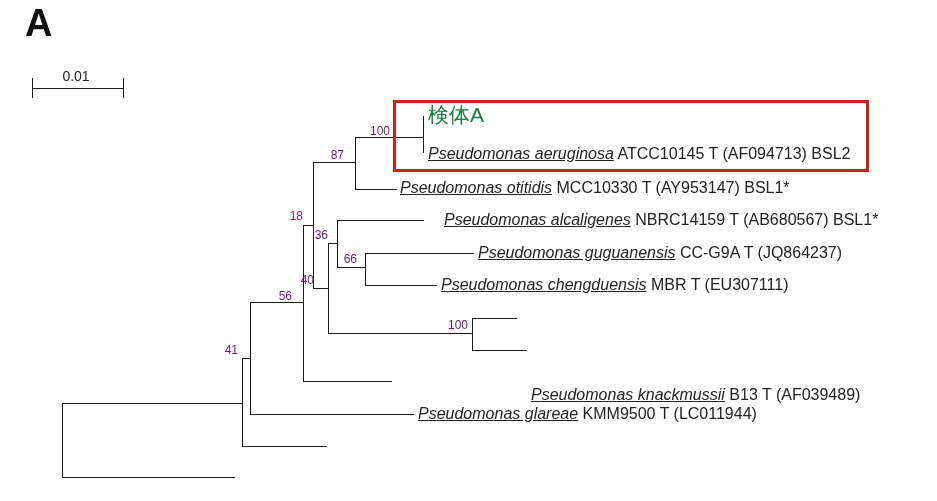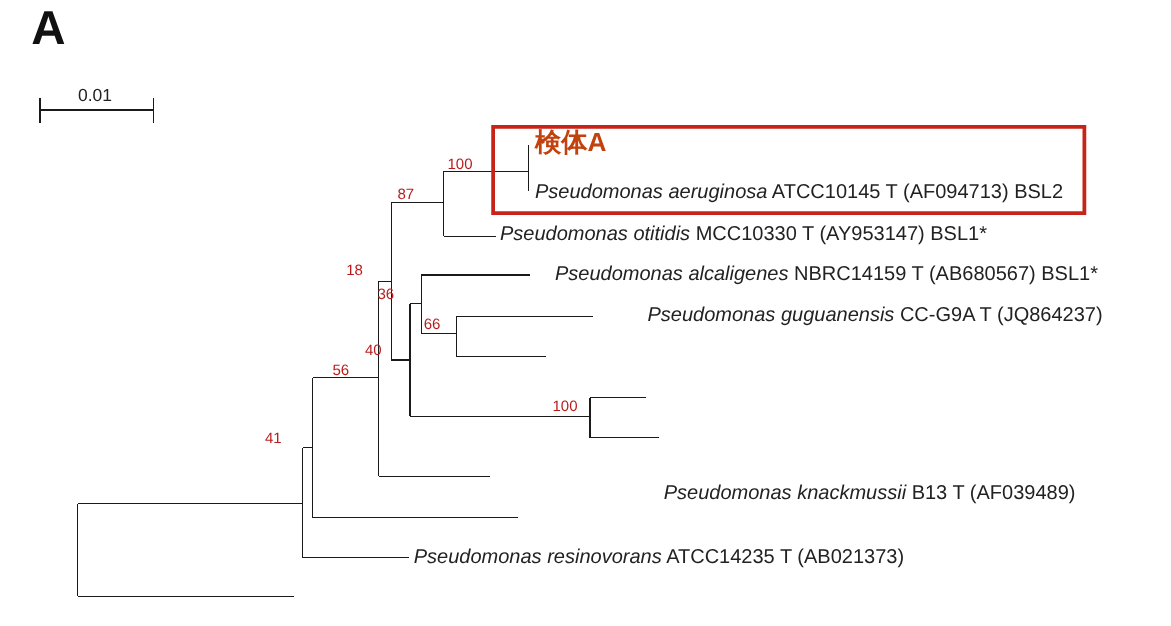--- a/index.html
+++ b/index.html
@@ -19,31 +19,31 @@
   #scalebar-label{
     position:absolute;left:40px;top:68px;width:72px;
     text-align:center;font-size:14px;color:#222;
   }
   svg.lines{position:absolute;left:0;top:0;}
   .taxon{
     position:absolute;
     font-size:16px;line-height:20px;
     white-space:nowrap;color:#222;
   }
-  .taxon .sp{font-style:italic;}
+  .taxon .sp{font-style:italic;text-decoration:underline;}
   .taxon .rest{font-style:normal;}
   .sample-label{
     position:absolute;
-    font-size:21px;line-height:24px;font-weight:bold;color:#c2410c;
+    font-size:21px;line-height:24px;font-weight:normal;color:#15803d;
     white-space:nowrap;
   }
   .bs{
     position:absolute;
-    font-size:12px;line-height:13px;color:#b91c1c;
-    white-space:nowrap;
+    font-size:12px;line-height:13px;color:#701a75;
+    text-align:right;white-space:nowrap;
   }
   #highlight-box{
     position:absolute;
     left:393px;top:100px;width:470px;height:66px;
     border:3px solid #c82319;
     background:transparent;
   }
 </style>
 </head>
 <body>
@@ -112,28 +112,31 @@
 
   <div class="taxon" style="left:428px;top:144px;">
     <span class="sp">Pseudomonas aeruginosa</span><span class="rest"> ATCC10145 T (AF094713) BSL2</span>
   </div>
   <div class="taxon" style="left:400px;top:178px;">
     <span class="sp">Pseudomonas otitidis</span><span class="rest"> MCC10330 T (AY953147) BSL1*</span>
   </div>
   <div class="taxon" style="left:428px;top:210px;margin-left:16px;">
     <span class="sp">Pseudomonas alcaligenes</span><span class="rest"> NBRC14159 T (AB680567) BSL1*</span>
   </div>
-  <div class="taxon" style="left:478px;top:243px;margin-left:40px;">
+  <div class="taxon" style="left:478px;top:243px;">
     <span class="sp">Pseudomonas guguanensis</span><span class="rest"> CC-G9A T (JQ864237)</span>
+  </div>
+  <div class="taxon" style="left:441px;top:275px;">
+    <span class="sp">Pseudomonas chengduensis</span><span class="rest"> MBR T (EU307111)</span>
   </div>
   <div class="taxon" style="left:531px;top:340px;margin-top:45px;">
     <span class="sp">Pseudomonas knackmussii</span><span class="rest"> B13 T (AF039489)</span>
   </div>
-  <div class="taxon" style="left:331px;top:436px;">
-    <span class="sp">Pseudomonas resinovorans</span><span class="rest"> ATCC14235 T (AB021373)</span>
+  <div class="taxon" style="left:418px;top:404px;">
+    <span class="sp">Pseudomonas glareae</span><span class="rest"> KMM9500 T (LC011944)</span>
   </div>
 
   <span class="bs" style="left:358px;top:125px;width:32px;">100</span>
   <span class="bs" style="left:318px;top:149px;width:26px;">87</span>
   <span class="bs" style="left:277px;top:210px;width:26px;">18</span>
   <span class="bs" style="left:302px;top:229px;width:26px;">36</span>
   <span class="bs" style="left:339px;top:253px;width:18px;">66</span>
   <span class="bs" style="left:292px;top:274px;width:22px;">40</span>
   <span class="bs" style="left:442px;top:319px;width:26px;">100</span>
   <span class="bs" style="left:266px;top:290px;width:26px;">56</span>

